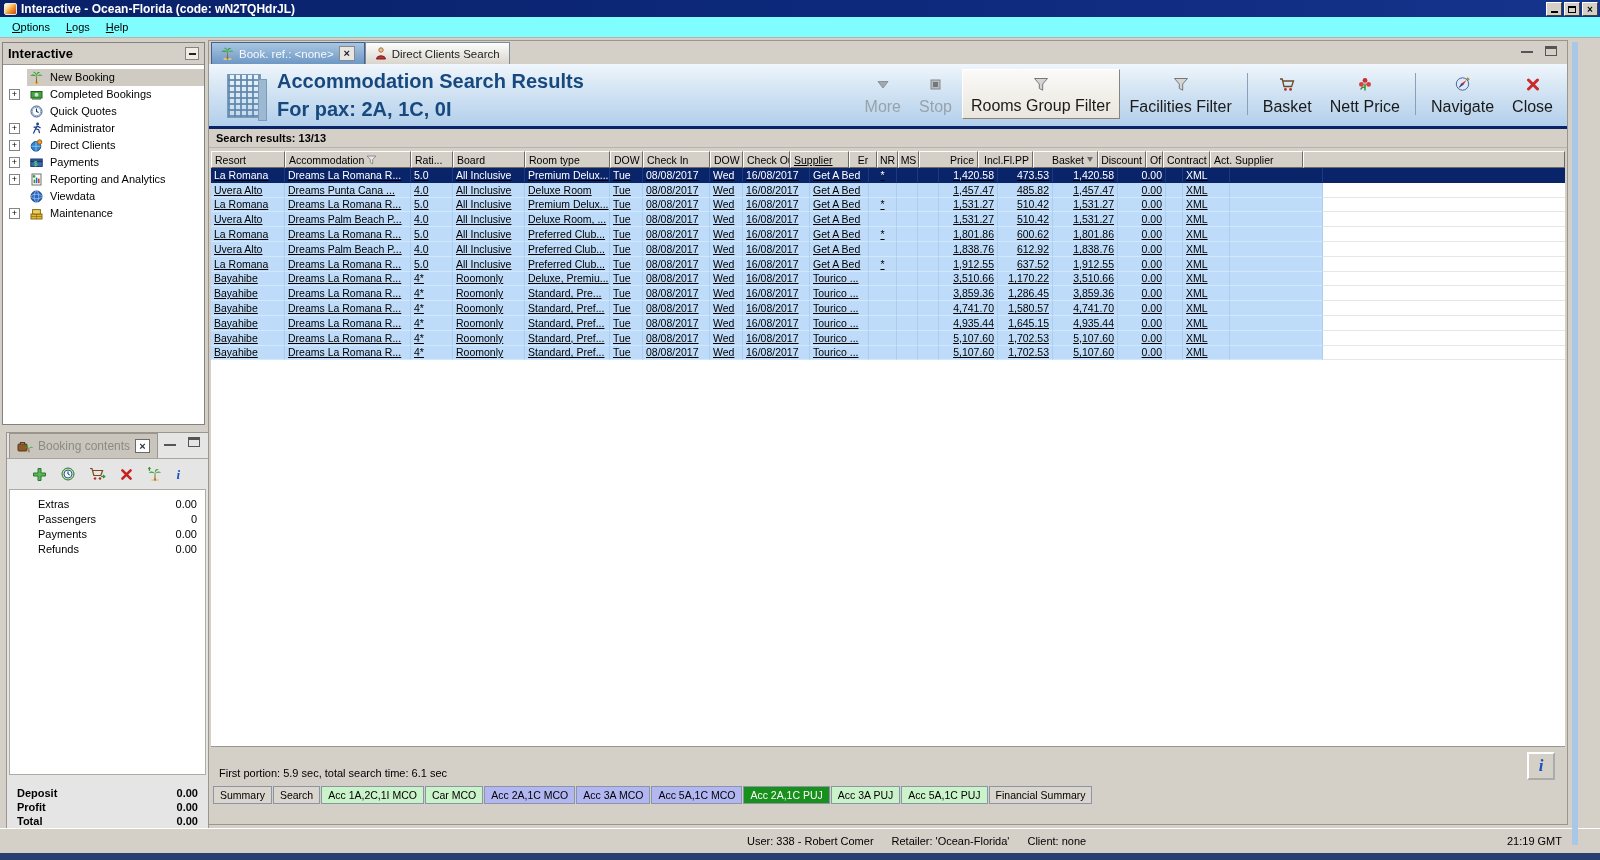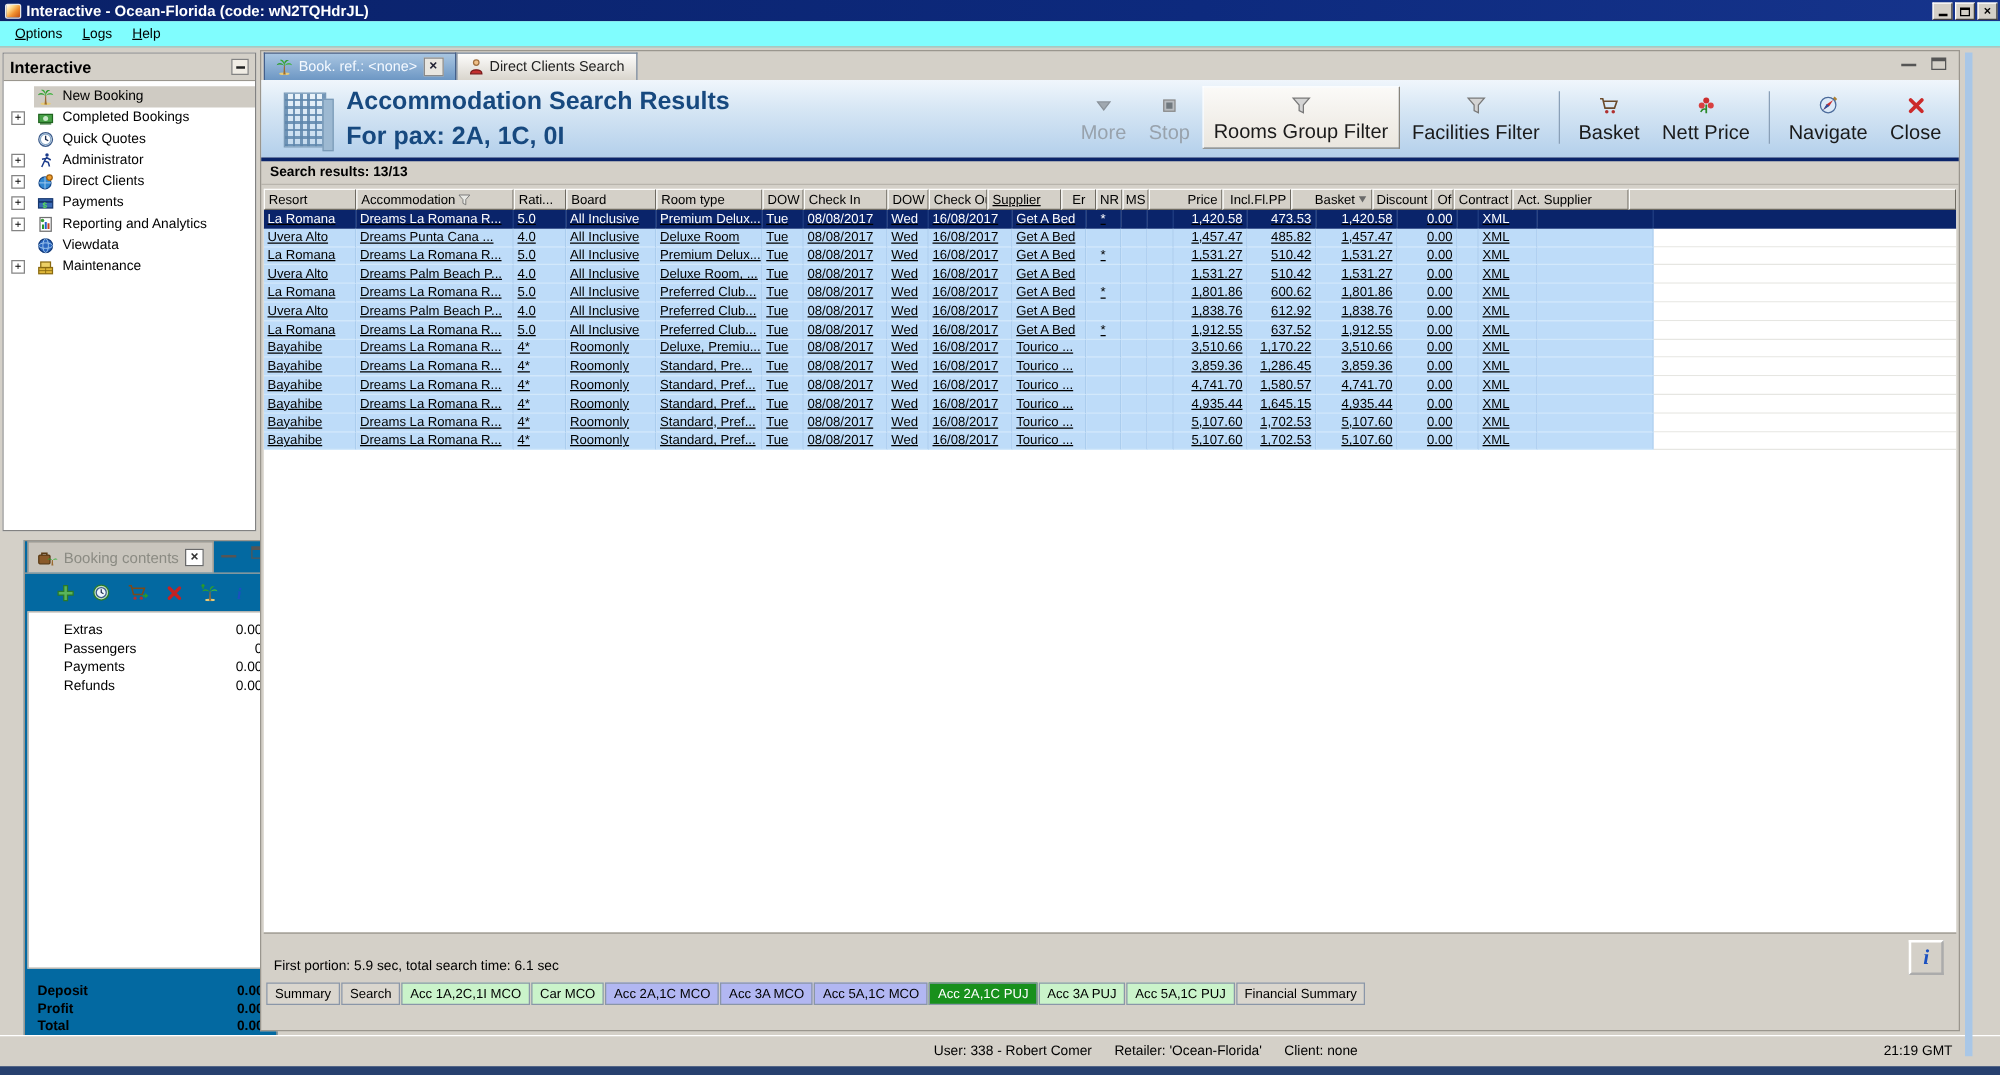--- a/index.html
+++ b/index.html
@@ -36,22 +36,22 @@
     display:flex; align-items:center; justify-content:center; }
   .collapse-btn span { display:block; width:7px; height:2px; background:#222; }
   .tree { position:absolute; left:0; right:0; top:22px; bottom:0; background:#fff; padding-top:4px; }
   .tree-row { position:relative; height:17px; }
   .tree-row.selected { background: linear-gradient(to right, transparent 24px, #cfcbc3 24px); }
   .plus-box { position:absolute; left:6px; top:3px; width:11px; height:11px; border:1px solid #848484;
     background:#fff; font-size:9px; line-height:9px; text-align:center; color:#000; }
   .tree-icon { position:absolute; left:26px; top:1px; width:15px; height:15px; }
   .tree-label { position:absolute; left:47px; top:2px; white-space:nowrap; }
   
-  .bc-panel { position:absolute; left:19px; top:432px; width:203px; height:398px;
-    background:#0369a1; border:1px solid #9a968e; }
+  .bc-panel { position:absolute; left:6px; top:432px; width:203px; height:398px;
+    background:#e5e5e5; border:1px solid #9a968e; }
   .bc-titlestrip { position:relative; height:26px; border-bottom:1px solid #aaa69e; }
   .bc-tab { position:absolute; left:2px; bottom:0; height:25px; display:flex; align-items:center; gap:5px;
     padding:0 7px; background:#c9c5bd; border:1px solid #9a968e; border-bottom:none;
     color:#8b8b83; font-size:12px; }
   .bc-close { width:15px; height:14px; background:#fff; border:1px solid #6a6a6a; color:#333;
     display:flex; align-items:center; justify-content:center; font-size:11px; font-weight:bold; line-height:1; }
   .bc-minmax { position:absolute; right:8px; top:4px; display:flex; gap:12px; align-items:center; }
   .mini-bar { display:block; width:12px; height:2px; background:#555; margin-top:5px; }
   .mini-box { display:block; width:12px; height:10px; border:1px solid #555; border-top:3px solid #555; }
   .bc-toolbar { height:28px; display:flex; align-items:center; justify-content:center; gap:14px; padding-top:2px; }

